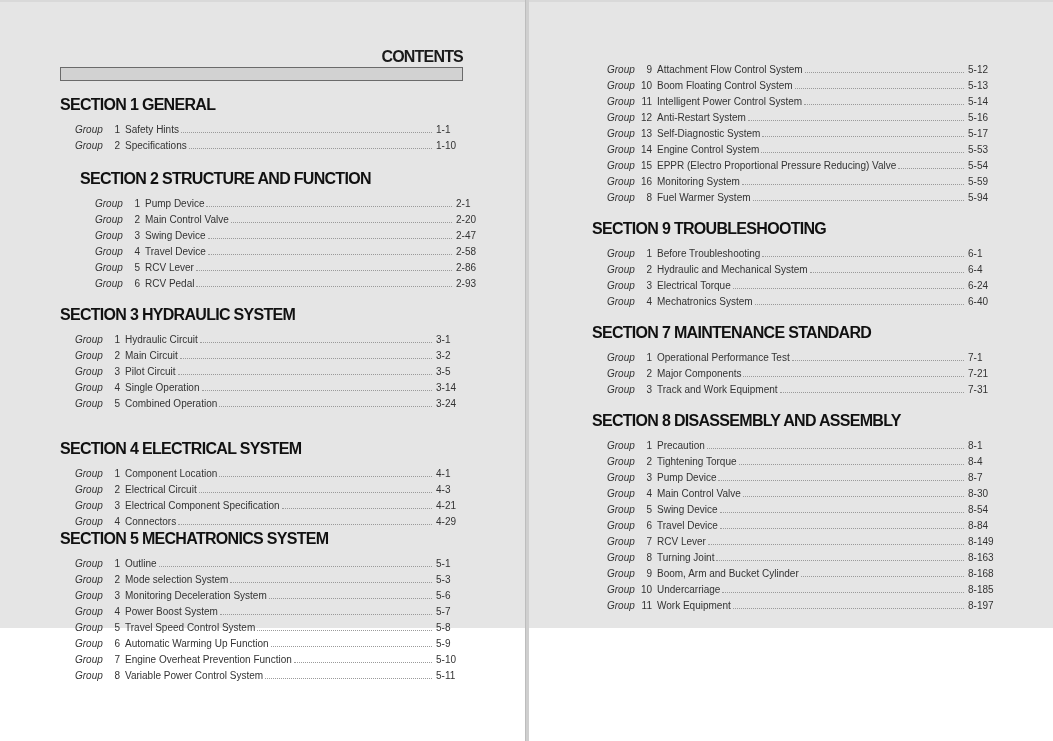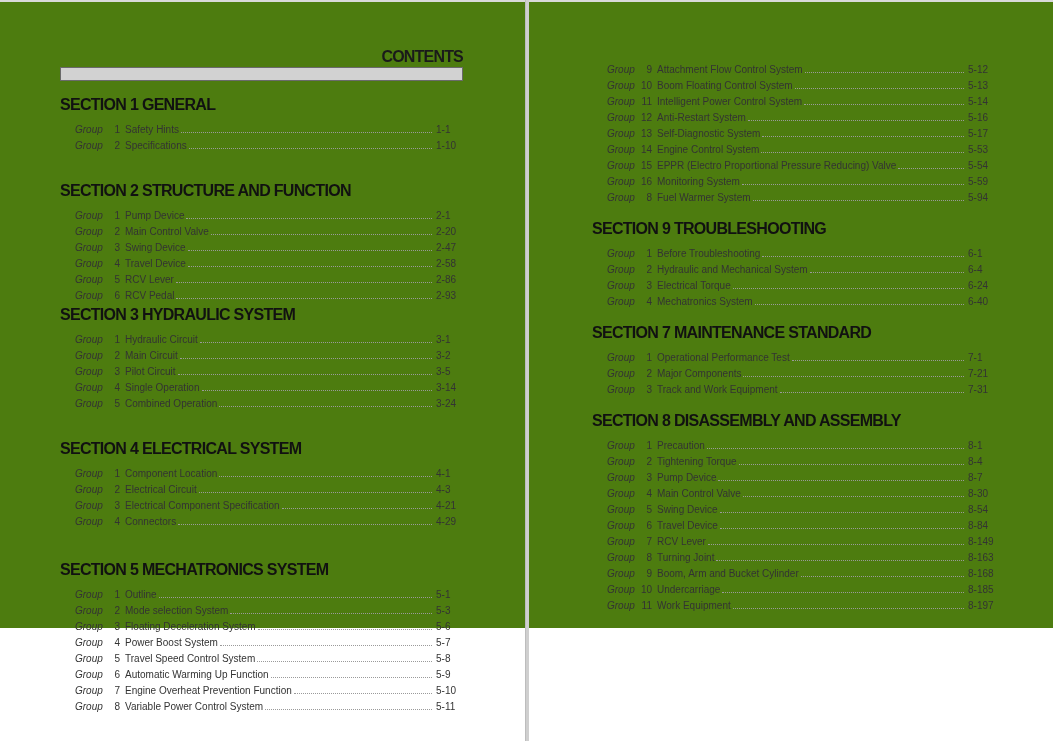--- a/index.html
+++ b/index.html
@@ -3,21 +3,21 @@
 <meta charset="utf-8">
 <style>
   html, body { margin: 0; padding: 0; }
   body {
     width: 1053px; height: 741px; overflow: hidden;
     background: #ffffff;
     font-family: "Liberation Sans", sans-serif;
     position: relative;
   }
   .topline { position: absolute; left: 0; top: 0; width: 1053px; height: 2px; background: #d9d9d9; }
-  .page { position: absolute; top: 2px; height: 626px; background: #4d7c0f; }
+  .page { position: absolute; top: 2px; height: 626px; background: #e5e5e5; }
   .page-left { left: 0; width: 525px; }
   .page-right { left: 529px; width: 524px; }
   .gutter { position: absolute; left: 525px; top: 0; width: 4px; height: 741px; background: #cfcfcf; border-left: 1px solid #bdbdbd; box-sizing: border-box; }
 
   .contents-title {
     position: absolute; left: 60px; width: 403px; top: 46px;
     text-align: right; font-weight: bold; font-size: 16px; color: #1a1a1a;
     letter-spacing: -0.8px; transform: scaleY(1.05);
   }
   .contents-bar {
@@ -72,21 +72,21 @@
       <span class="pg">1-1</span>
     </div>
     <div class="entry">
       <span class="grp">Group</span>
       <span class="num">2</span>
       <span class="ttl">Specifications</span>
       <span class="dots"></span>
       <span class="pg">1-10</span>
     </div>
   </div>
-<div class="section col-left" style="top:182px;">
+<div class="section col-left" style="top:170px;margin-left:20px;">
     <div class="section-title">SECTION 2  STRUCTURE AND FUNCTION</div>
     <div class="entry">
       <span class="grp">Group</span>
       <span class="num">1</span>
       <span class="ttl">Pump Device</span>
       <span class="dots"></span>
       <span class="pg">2-1</span>
     </div>
     <div class="entry">
       <span class="grp">Group</span>
@@ -186,40 +186,40 @@
       <span class="pg">4-21</span>
     </div>
     <div class="entry">
       <span class="grp">Group</span>
       <span class="num">4</span>
       <span class="ttl">Connectors</span>
       <span class="dots"></span>
       <span class="pg">4-29</span>
     </div>
   </div>
-<div class="section col-left" style="top:530px;margin-top:31px;">
+<div class="section col-left" style="top:530px;">
     <div class="section-title">SECTION 5  MECHATRONICS SYSTEM</div>
     <div class="entry">
       <span class="grp">Group</span>
       <span class="num">1</span>
       <span class="ttl">Outline</span>
       <span class="dots"></span>
       <span class="pg">5-1</span>
     </div>
     <div class="entry">
       <span class="grp">Group</span>
       <span class="num">2</span>
       <span class="ttl">Mode selection System</span>
       <span class="dots"></span>
       <span class="pg">5-3</span>
     </div>
     <div class="entry">
       <span class="grp">Group</span>
       <span class="num">3</span>
-      <span class="ttl">Floating Deceleration System</span>
+      <span class="ttl">Monitoring Deceleration System</span>
       <span class="dots"></span>
       <span class="pg">5-6</span>
     </div>
     <div class="entry">
       <span class="grp">Group</span>
       <span class="num">4</span>
       <span class="ttl">Power Boost System</span>
       <span class="dots"></span>
       <span class="pg">5-7</span>
     </div>

